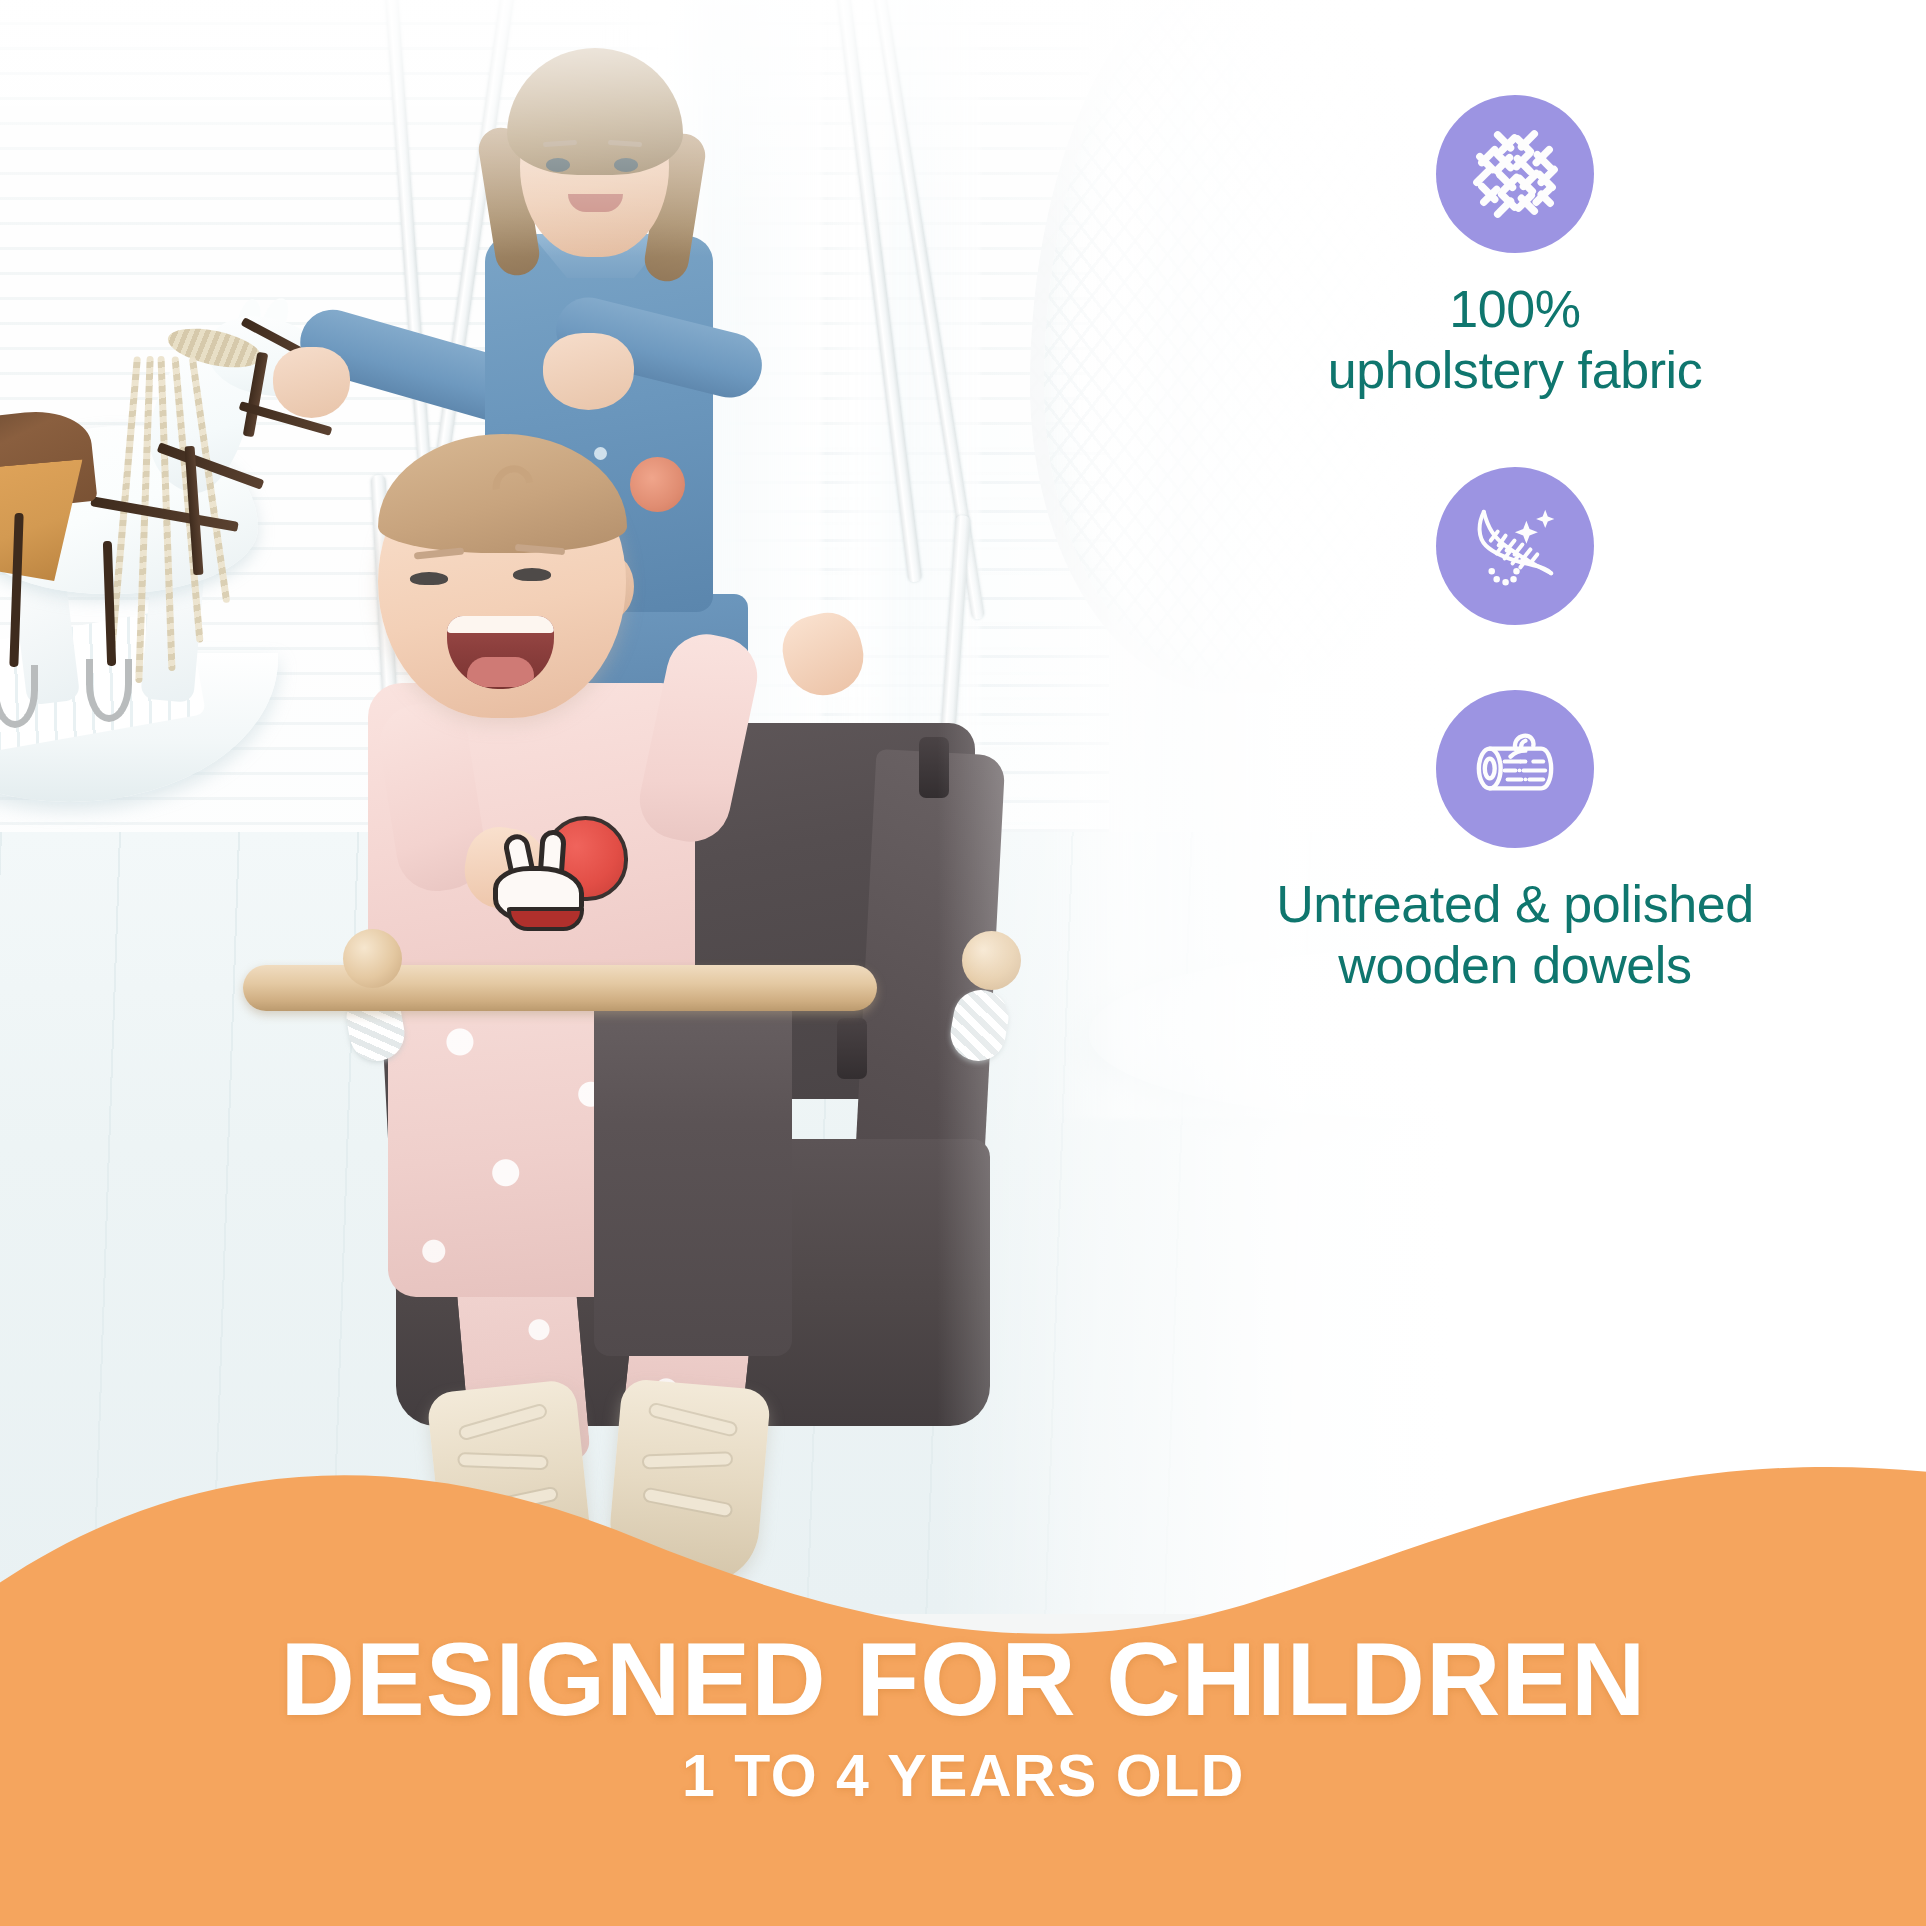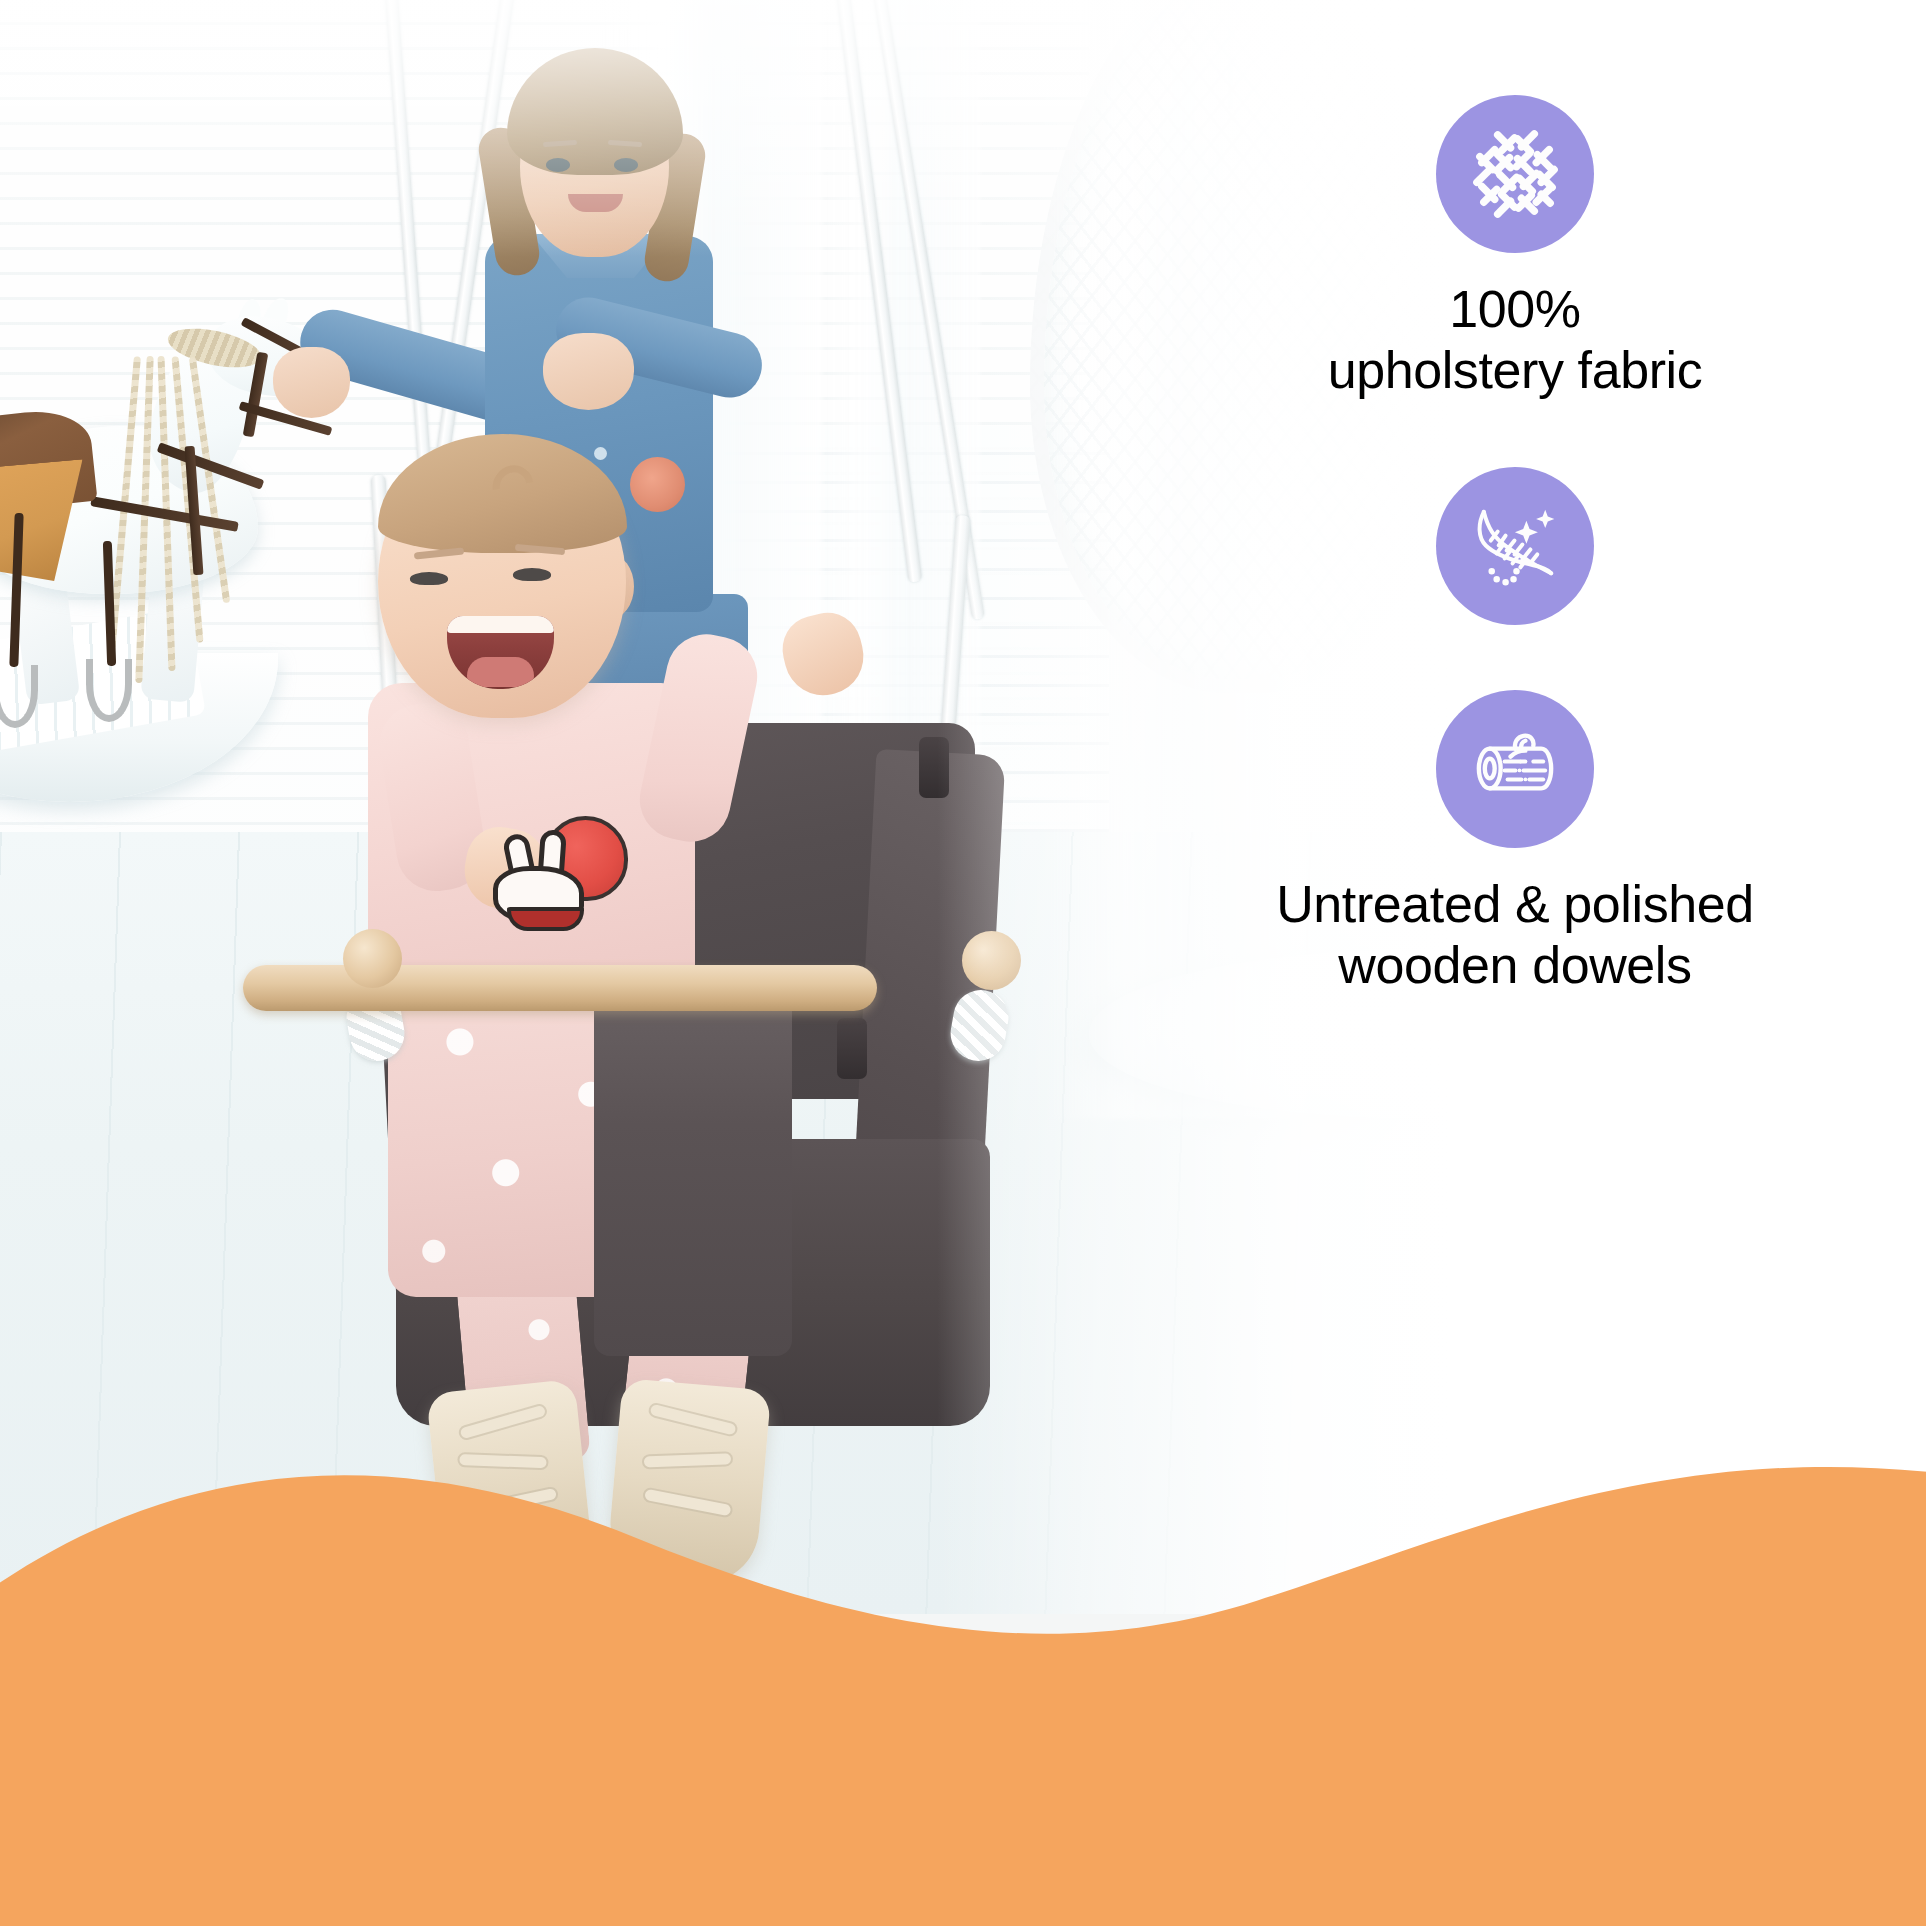--- a/index.html
+++ b/index.html
@@ -429,21 +429,21 @@
   .badge {
     width:158px; height:158px; border-radius:50%;
     background:#9c94e2;
     display:flex; align-items:center; justify-content:center;
     flex:none;
   }
   .badge svg { display:block; }
 
   .feature-label {
     margin-top:26px;
-    color:#000000;
+    color:#0f766e;
     font-size:52px;
     line-height:1.18;
     text-align:center;
     font-weight:400;
     letter-spacing:-0.4px;
     max-width:733px;
     white-space:pre-line;
   }
 </style>
 </head>
@@ -693,16 +693,20 @@
       <div class="feature-label">Untreated &amp; polished
 wooden dowels</div>
     </div>
 
   </div>
 
   <div class="banner">
     <svg viewBox="0 0 1946 580" preserveAspectRatio="none">
       <path d="M0 232 C 210 92, 430 100, 640 186 C 860 276, 1060 318, 1270 250 C 1460 190, 1660 92, 1946 120 L 1946 580 L 0 580 Z" fill="#f5a55e"></path>
     </svg>
+    <div class="banner-text">
+      <div class="banner-title">DESIGNED FOR CHILDREN</div>
+      <div class="banner-sub">1 TO 4 YEARS OLD</div>
+    </div>
   </div>
 
 </div>
 
 
 </body></html>

